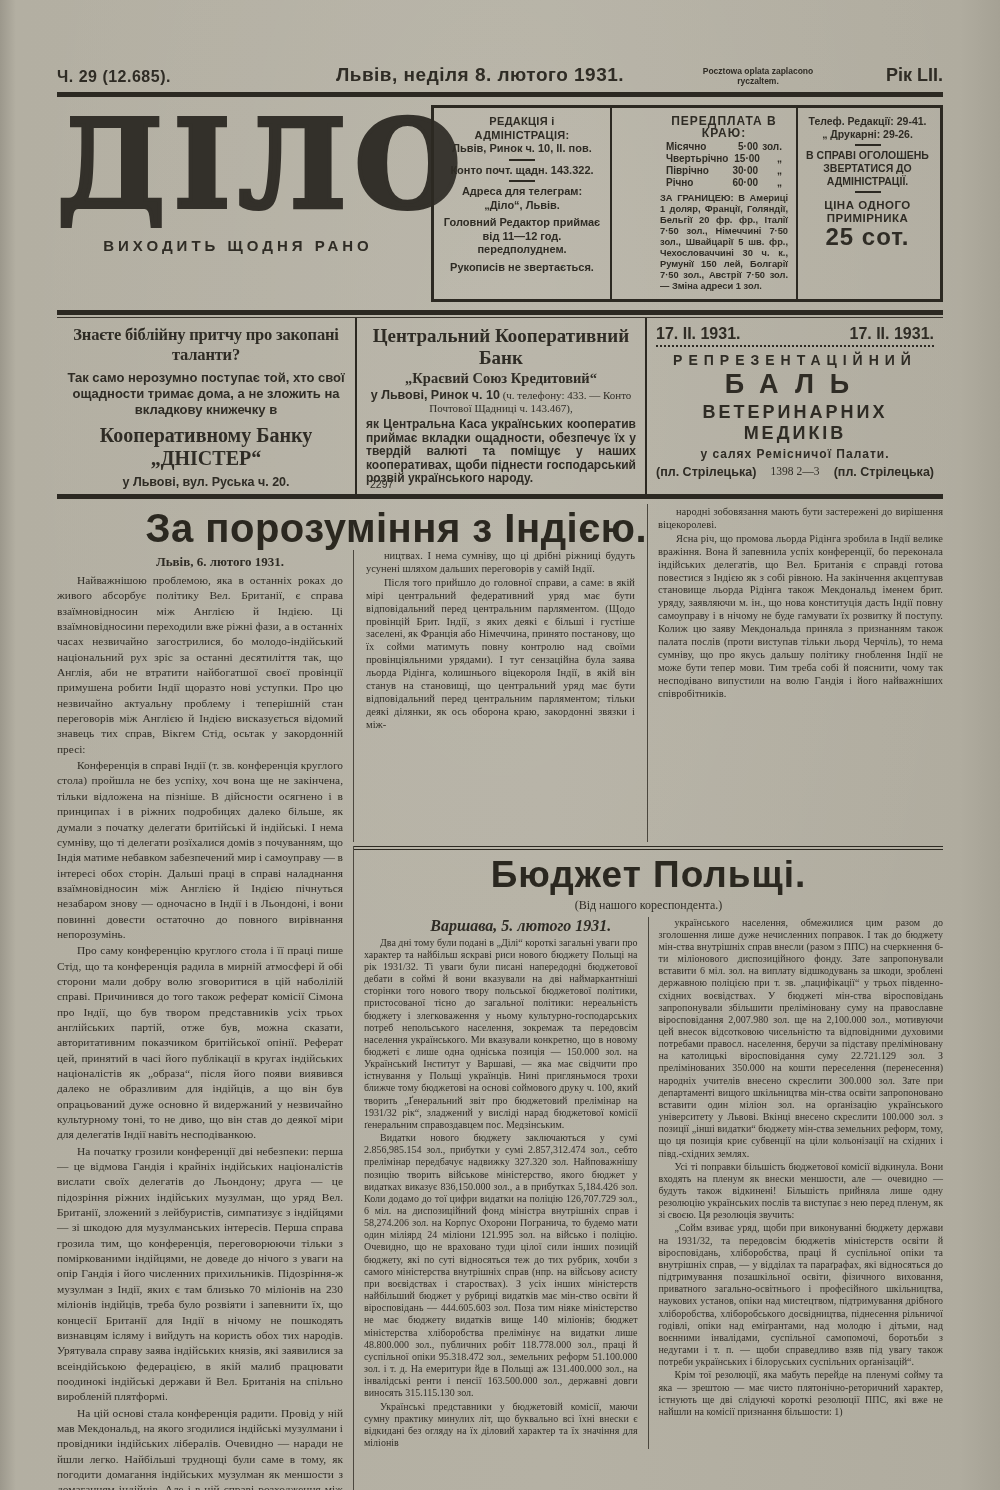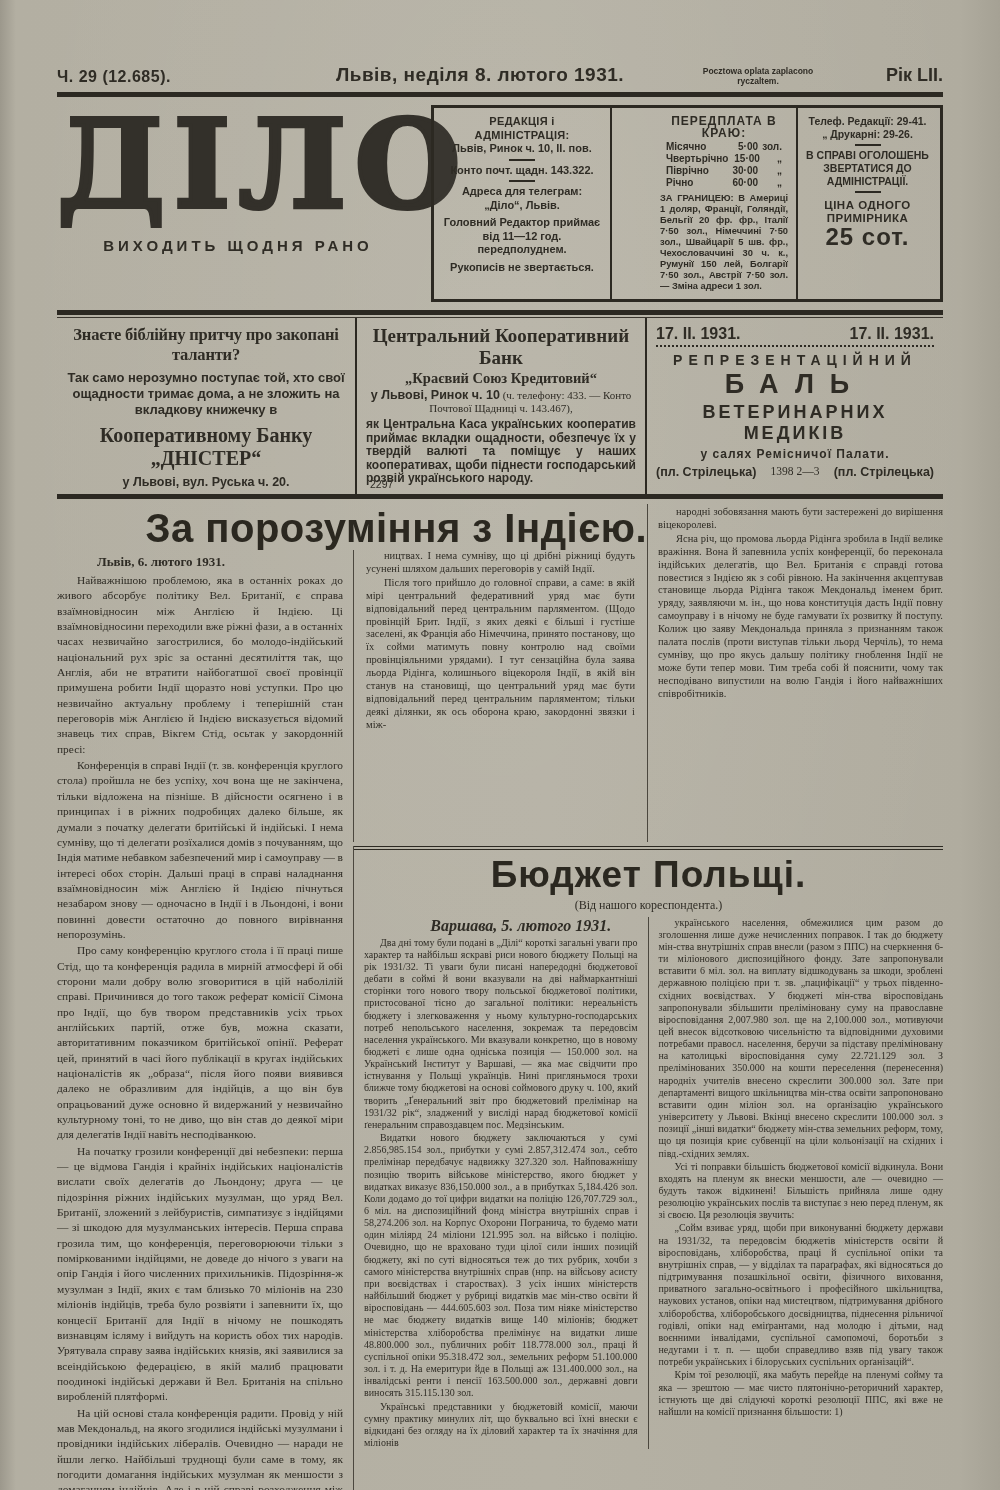--- a/index.html
+++ b/index.html
@@ -77,21 +77,21 @@
   .ad3 .bottom .mid { font-family:"Liberation Serif",serif; font-weight:normal; font-size:11.5px; }
 
   
   .main { display:grid; grid-template-columns:296px 294px 296px; margin-top:5px; }
   .hl-block { grid-column:1/3; grid-row:1; }
   h1 { font-family:"Liberation Sans",sans-serif; font-size:40px; line-height:44px; text-align:right;
        letter-spacing:.5px; color:#2b2820; margin-top:2px; }
   .a1c1 { grid-column:1; grid-row:2/4; padding-right:10px; }
   .a1c2 { grid-column:2; grid-row:2; border-left:1px solid #4b473e; padding:0 12px; }
   .a1c3 { grid-column:3; grid-row:1/3; border-left:1px solid #4b473e; padding-left:10px; padding-top:2px; }
-  .dateline1 { text-align:left; font-weight:bold; font-size:13px; margin:4px 0 3px 40px; }
+  .dateline1 { text-align:center; font-weight:bold; font-size:13px; margin:4px 0 3px 40px; }
   .a1c1 p { font-size:11.4px; line-height:15.35px; text-align:justify; text-indent:20px; word-spacing:-.2px;font-family:Liberation Serif, serif; }
   .a1c2 p, .a1c3 p { font-size:10.5px; line-height:12.9px; text-align:justify; text-indent:18px; }
   .article2 { grid-column:2/4; grid-row:3; border-left:1px solid #4b473e; margin-top:4px; }
   .dbl-rule { border-top:1px solid #2c2922; border-bottom:1px solid #2c2922; height:4px; margin-bottom:4px; }
   h2 { font-family:"Liberation Sans",sans-serif; font-size:37px; line-height:42px; text-align:center;
        letter-spacing:1px; color:#2b2820; }
   .byline { text-align:center; font-size:12px; margin:2px 0 4px 0; }
   .a2cols { display:flex; }
   .a2c1 { width:294px; padding:0 10px; }
   .a2c2 { width:296px; border-left:1px solid #4b473e; padding-left:10px; }

